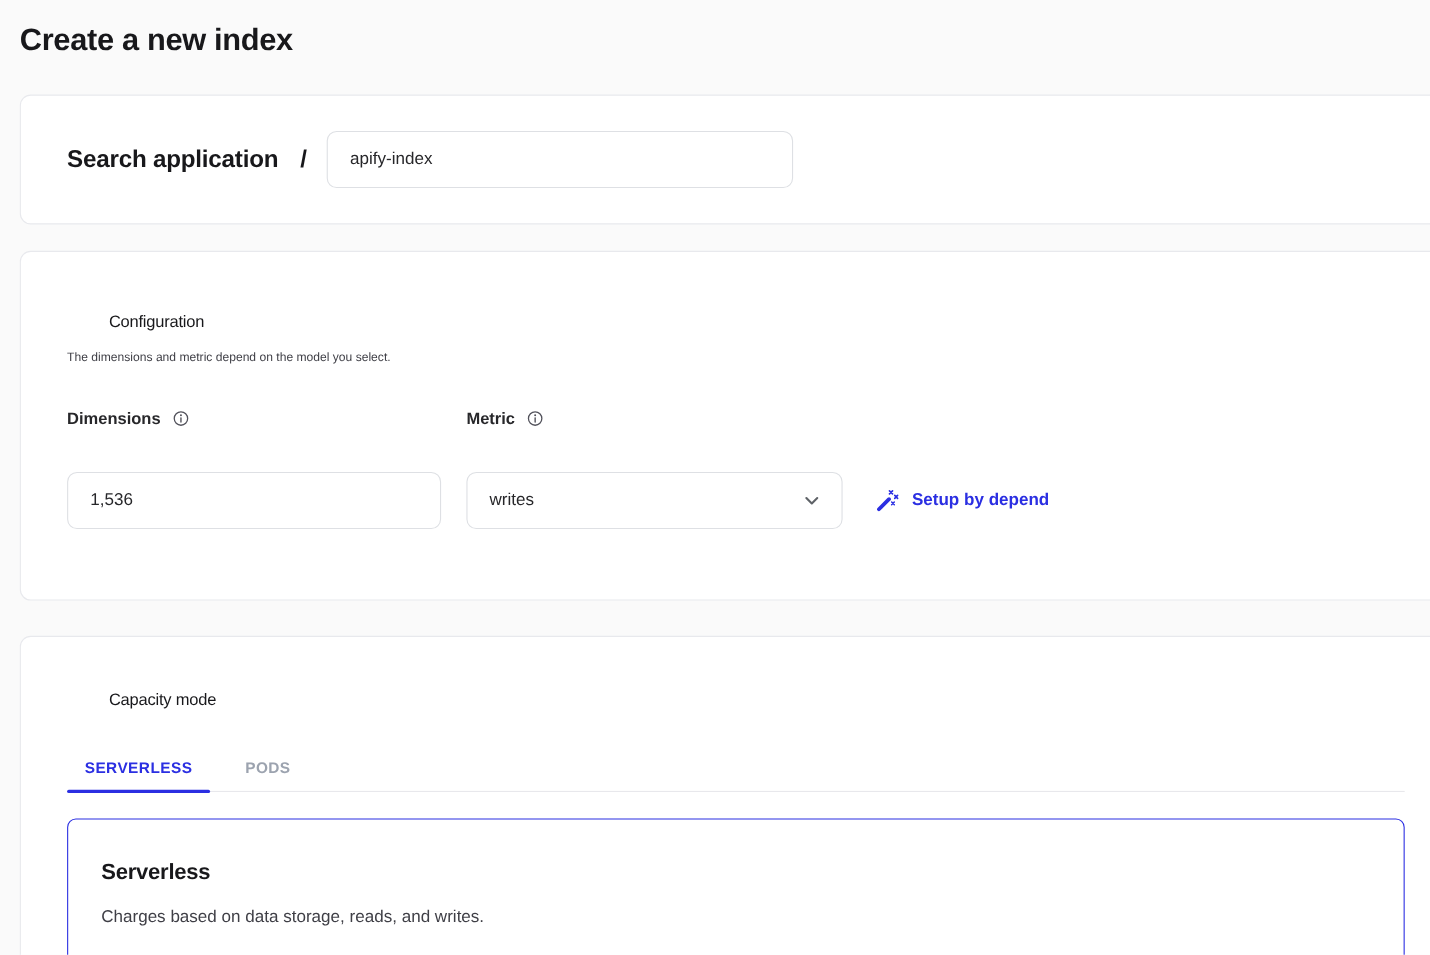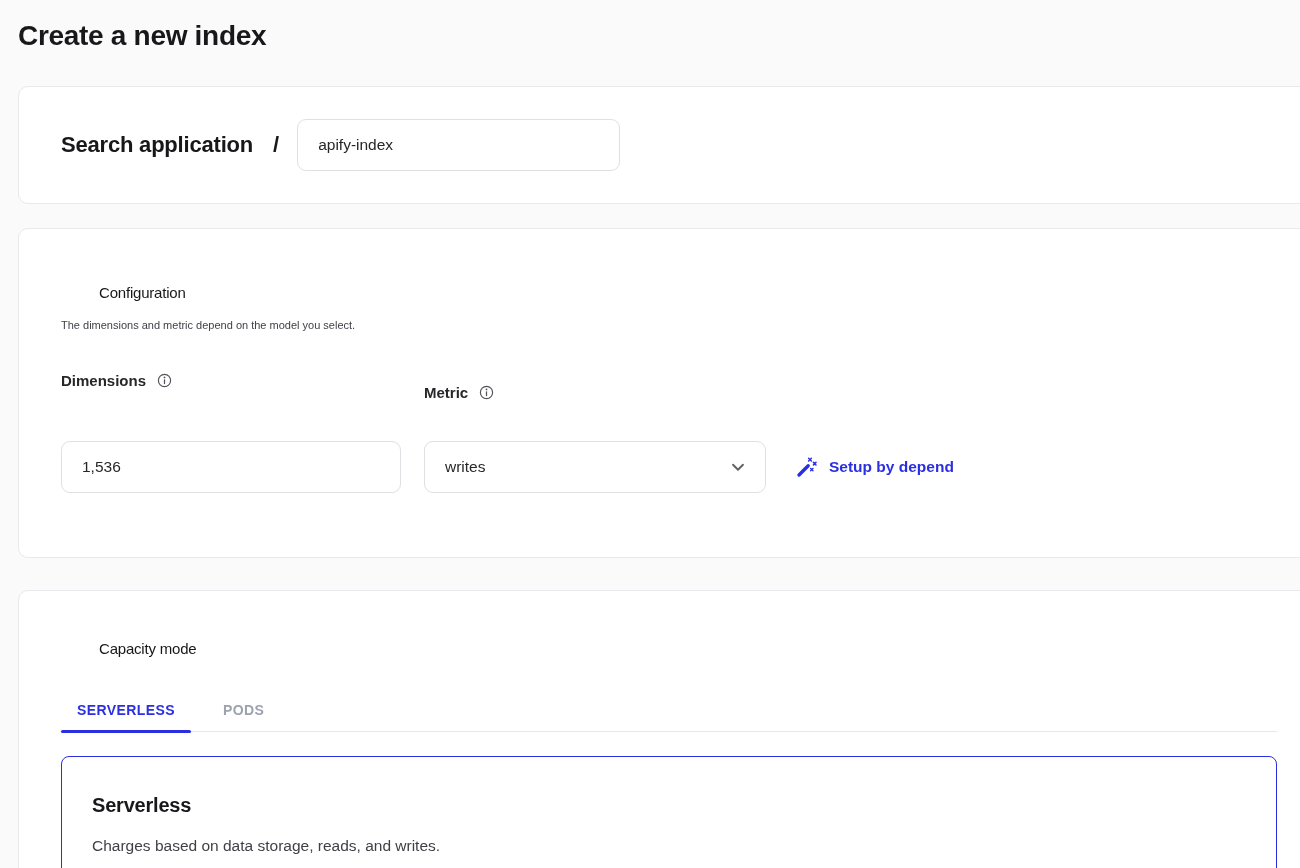--- a/index.html
+++ b/index.html
@@ -36,32 +36,32 @@
   .card-3{margin-top:32px;padding:44px 42px 60px 42px;min-height:360px;}
 
   
   .name-label{font-size:22px;font-weight:700;letter-spacing:-0.2px;}
   .name-separator{font-size:22px;font-weight:700;margin:0 18px 0 20px;}
   .text-input{
     height:52px;border:1px solid var(--input-border);border-radius:9px;
     font-size:15.5px;color:#27272A;padding:0 20px;outline:none;
     font-family:"Liberation Sans","DejaVu Sans",sans-serif;background:#fff;
   }
-  .name-input{width:323px;}
+  .name-input{width:424px;}
 
   
   .section-title{font-size:15px;font-weight:400;letter-spacing:-0.2px;line-height:27px;margin-left:38px;}
   .section-subtitle{margin-top:9px;font-size:11px;color:var(--text-muted);line-height:21px;}
   .fields-row{margin-top:36px;display:flex;align-items:flex-end;}
   .field{display:flex;flex-direction:column;gap:30px;}
   .field + .field{margin-left:23px;}
   .field-label-row{display:flex;align-items:center;gap:11px;margin-bottom:10px;}
   .field-label{font-size:15px;font-weight:600;color:#27272A;}
   .info-icon{display:inline-flex;align-items:center;}
-  .dimensions-input{width:340px;margin-top:12px;}
+  .dimensions-input{width:340px;}
   .select-box{
     width:342px;height:52px;border:1px solid var(--input-border);border-radius:9px;
     display:flex;align-items:center;justify-content:space-between;
     padding:0 18px 0 20px;background:#fff;cursor:pointer;
   }
   .select-value{font-size:15.5px;color:#27272A;}
   .setup-link{
     display:flex;align-items:center;gap:11px;margin-left:30px;height:52px;
     color:var(--accent);cursor:pointer;
   }

